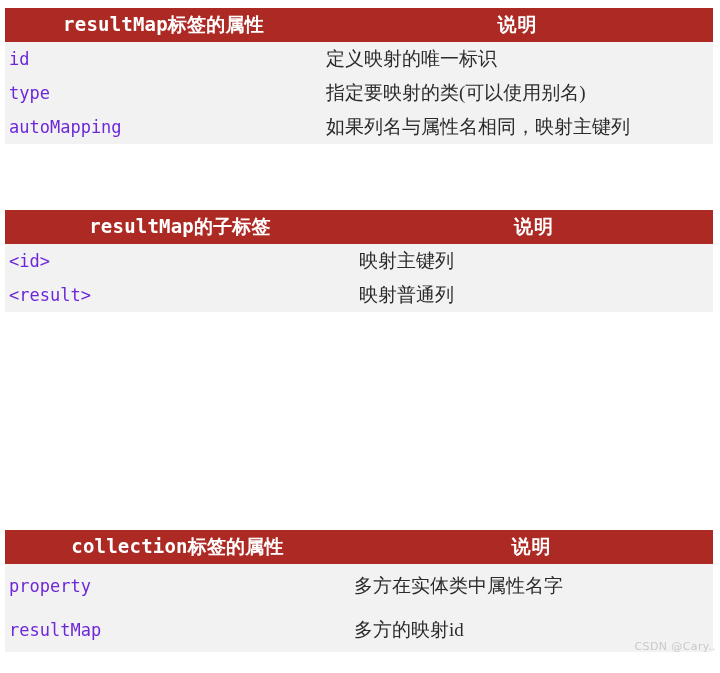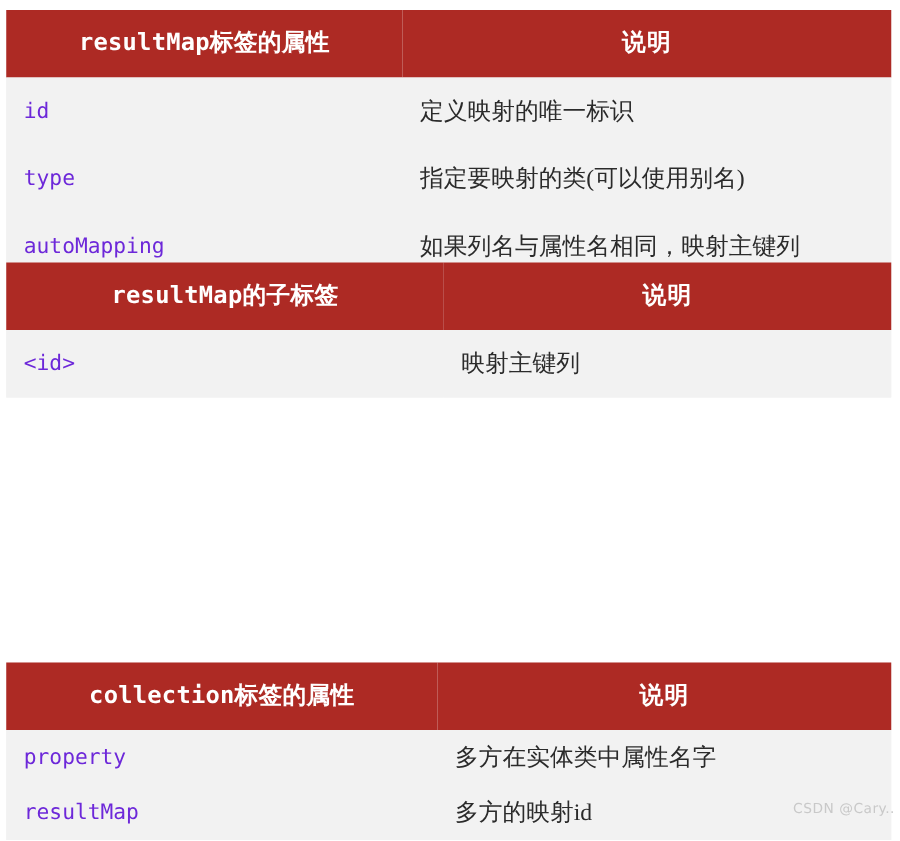--- a/index.html
+++ b/index.html
@@ -22,21 +22,21 @@
   }
 
   .tbl {
     position: absolute;
     border-collapse: collapse;
     table-layout: fixed;
     background: #f2f2f2;
   }
 
   .tbl td, .tbl th {
-    padding: 14px;
+    padding: 4px;
     margin: 0;
     vertical-align: middle;
     border: none;
   }
 
   
   .hdr-cell {
     background: #ad2a24;
     color: #ffffff;
     text-align: center;
@@ -135,20 +135,24 @@
       </colgroup>
     <tbody>
       <tr>
         <th class="hdr-cell key">resultMap的子标签</th>
         <th class="hdr-cell desc">说明</th>
       </tr>
       <tr>
         <td class="key-cell">&lt;id&gt;</td>
         <td class="val-cell">映射主键列</td>
       </tr>
+      <tr>
+        <td class="key-cell">&lt;result&gt;</td>
+        <td class="val-cell">映射普通列</td>
+      </tr>
     </tbody>
   </table>
 
 
   <table class="tbl" id="table-4">
     <colgroup>
         <col class="col-key">
         <col>
       </colgroup>
     <tbody>

